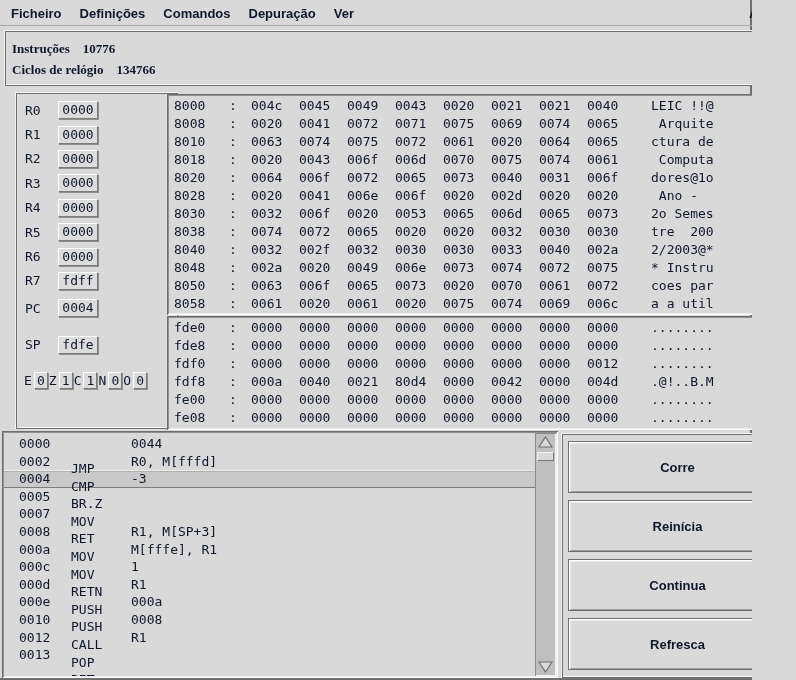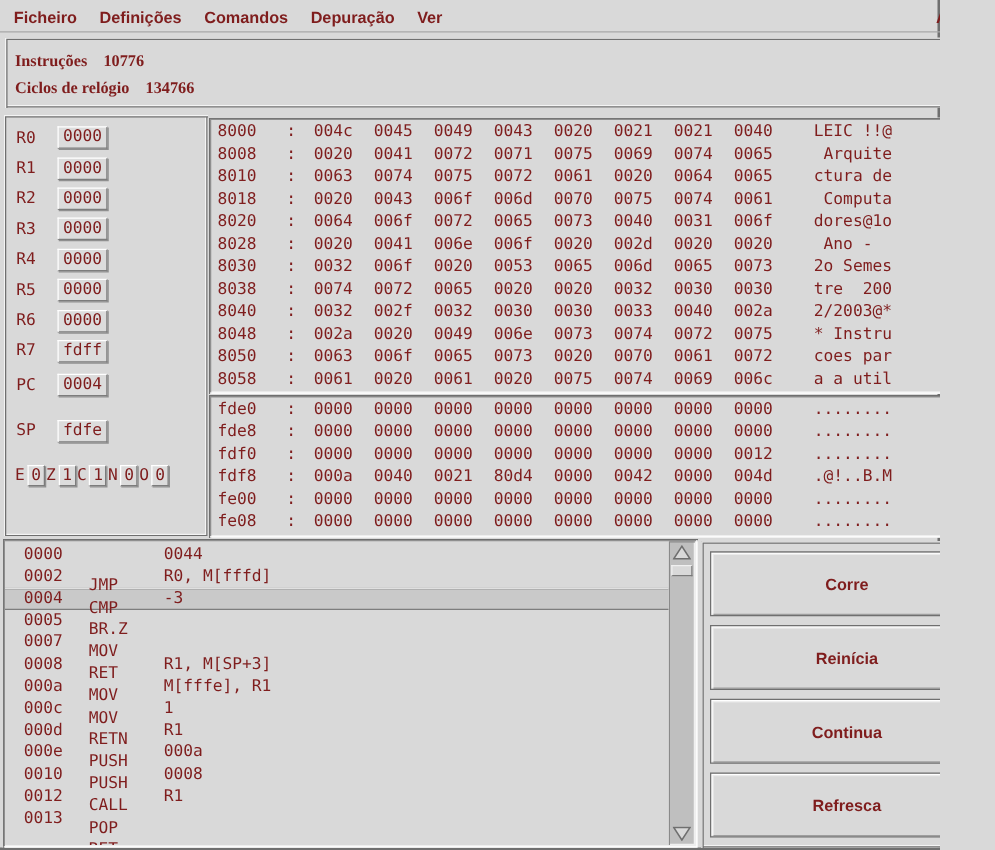--- a/index.html
+++ b/index.html
@@ -1,19 +1,19 @@
 <!DOCTYPE html>
 <html><head>
 <meta charset="utf-8">
 <style>
   * { margin:0; padding:0; box-sizing:border-box; }
   html,body { background:#d9d9d9; }
   #window {
     position:relative; width:752px; height:680px; background:#d9d9d9;
-    font-family:"Liberation Sans", sans-serif; color:#7f1d1d; overflow:hidden;
+    font-family:"Liberation Sans", sans-serif; color:#0f172a; overflow:hidden;
     box-shadow: inset -2px -2px 0 #6f6f6f;
   }
   
   .frame { position:absolute; background:#d9d9d9; }
   .ridge {
     box-shadow: inset 1px 1px 0 #f4f4f4, inset -1px -1px 0 #6f6f6f,
                 inset 2px 2px 0 #6f6f6f, inset -2px -2px 0 #f4f4f4;
   }
   .sunken {
     box-shadow: inset 1px 1px 0 #6f6f6f, inset -1px -1px 0 #ffffff,
@@ -26,21 +26,21 @@
     box-shadow: inset 0 -1px 0 #a8a8a8; padding-left:2px;
   }
   .menu-item { padding:0 9px; cursor:default; }
   .menu-item-help { margin-left:auto; padding:0 11px; font-weight:bold; }
   
   #status { left:4px; top:30px; width:787px; height:56px; padding:8px 0 0 8px;font-family:Liberation Serif, serif; }
   .status-row { font-weight:bold; font-size:13px; height:21px; display:flex; align-items:center; }
   .status-label { }
   .status-value { margin-left:13px; }
   
-  #regpanel { left:3px; top:92px; width:163px; height:337px; padding:6px 0 17px 0; }
+  #regpanel { left:15px; top:92px; width:163px; height:337px; padding:6px 0 17px 0; }
   .reg-row { height:24.4px; display:flex; align-items:center; padding-left:10px; }
   .reg-label { width:27px; font-family:"DejaVu Sans Mono",monospace; font-size:13px; }
   .reg-btn {
     margin-left:6px; min-width:40px; height:18px; line-height:16px; text-align:center;
     font-family:"DejaVu Sans Mono",monospace; font-size:13px; background:#dcdcdc;
     border:1px solid; border-color:#ffffff #7c7c7c #7c7c7c #ffffff;
     box-shadow:1px 1px 0 #8f8f8f; padding:0 3px; cursor:default;
   }
   .row-pc { margin-top:3px; }
   .row-sp { margin-top:12px; }

